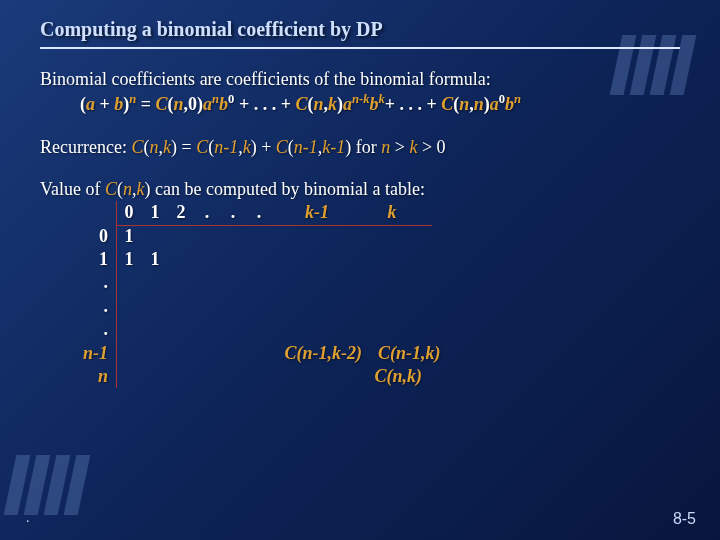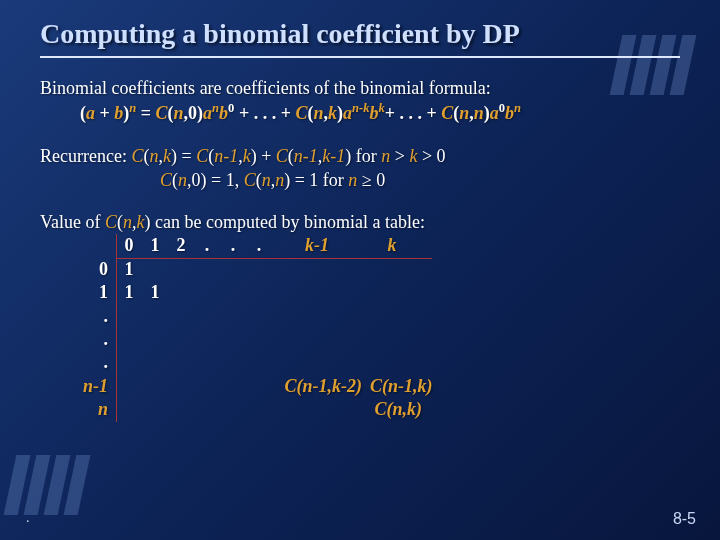--- a/index.html
+++ b/index.html
@@ -39,21 +39,21 @@
     height: 60px;
     background: #6a8ac4;
     transform: skewX(-12deg);
   }
   .slide {
     padding: 18px 40px 30px 40px;
     position: relative;
     z-index: 2;
   }
   .title {
-    font-size: 28px;
+    font-size: 20px;
     color: #cfe0ff;
     font-weight: bold;
     border-bottom: 2px solid #dde8ff;
     padding-bottom: 6px;
     margin-bottom: 18px;
     text-shadow: 2px 2px 3px rgba(0,0,0,0.6);
   }
   .block {
     font-size: 18px;
     color: #fff;
@@ -129,23 +129,20 @@
 
   <div class="block">
     <span>Binomial coefficients are coefficients of the binomial formula:</span><br>
     <span class="indent1">
       (<span class="gold">a</span><span> + </span><span class="gold">b</span>)<sup class="gold">n</sup><span> = </span><span class="gold">C</span>(<span class="gold">n</span>,<span>0</span>)<span class="gold">a</span><sup class="gold">n</sup><span class="gold">b</span><sup>0</sup><span> + . . . + </span><span class="gold">C</span>(<span class="gold">n</span>,<span class="gold">k</span>)<span class="gold">a</span><sup class="gold">n-k</sup><span class="gold">b</span><sup class="gold">k</sup><span>+ . . . + </span><span class="gold">C</span>(<span class="gold">n</span>,<span class="gold">n</span>)<span class="gold">a</span><sup>0</sup><span class="gold">b</span><sup class="gold">n</sup>
     </span>
   </div>
 
   <div class="block">
     <span>Recurrence: </span><span class="gold">C</span>(<span class="gold">n</span>,<span class="gold">k</span>) = <span class="gold">C</span>(<span class="gold">n-1</span>,<span class="gold">k</span>) + <span class="gold">C</span>(<span class="gold">n-1</span>,<span class="gold">k-1</span>)<span>  for  </span><span class="gold">n</span><span> &gt; </span><span class="gold">k</span><span> &gt; 0</span><br>
-    <span class="indent2">
-      <span class="gold">C</span>(<span class="gold">n</span>,0)<span> = 1,   </span><span class="gold">C</span>(<span class="gold">n</span>,<span class="gold">n</span>)<span> = 1  for </span><span class="gold">n</span><span> ≥ 0</span>
-    </span>
   </div>
 
   <div class="block">
     <span>Value of </span><span class="gold">C</span>(<span class="gold">n</span>,<span class="gold">k</span>)<span> can be computed by binomial a table:</span><br>
     <div class="indent1">
       <div class="tablewrap">
         <div class="hline"></div>
         <div class="vline"></div>
         <div class="table-container">
 
@@ -208,21 +205,21 @@
             <div></div>
 
           <div class="rh"><span class="gold">n-1</span></div>
           <div></div>
             <div></div>
             <div></div>
             <div></div>
             <div></div>
             <div></div>
           <div style="text-align:right"><span class="gold">C(n-1,k-2)</span></div>
-          <div style="text-align:left;padding-left:8px"><span class="gold">C(n-1,k)</span></div>
+          <div style="text-align:left;padding-left:16px"><span class="gold">C(n-1,k)</span></div>
 
           <div class="rh"><span class="gold">n</span></div>
           <div></div>
             <div></div>
             <div></div>
             <div></div>
             <div></div>
             <div></div>
             <div></div>
           <div style="text-align:right;padding-left:4px"><span class="gold">C(n,k)</span></div>

